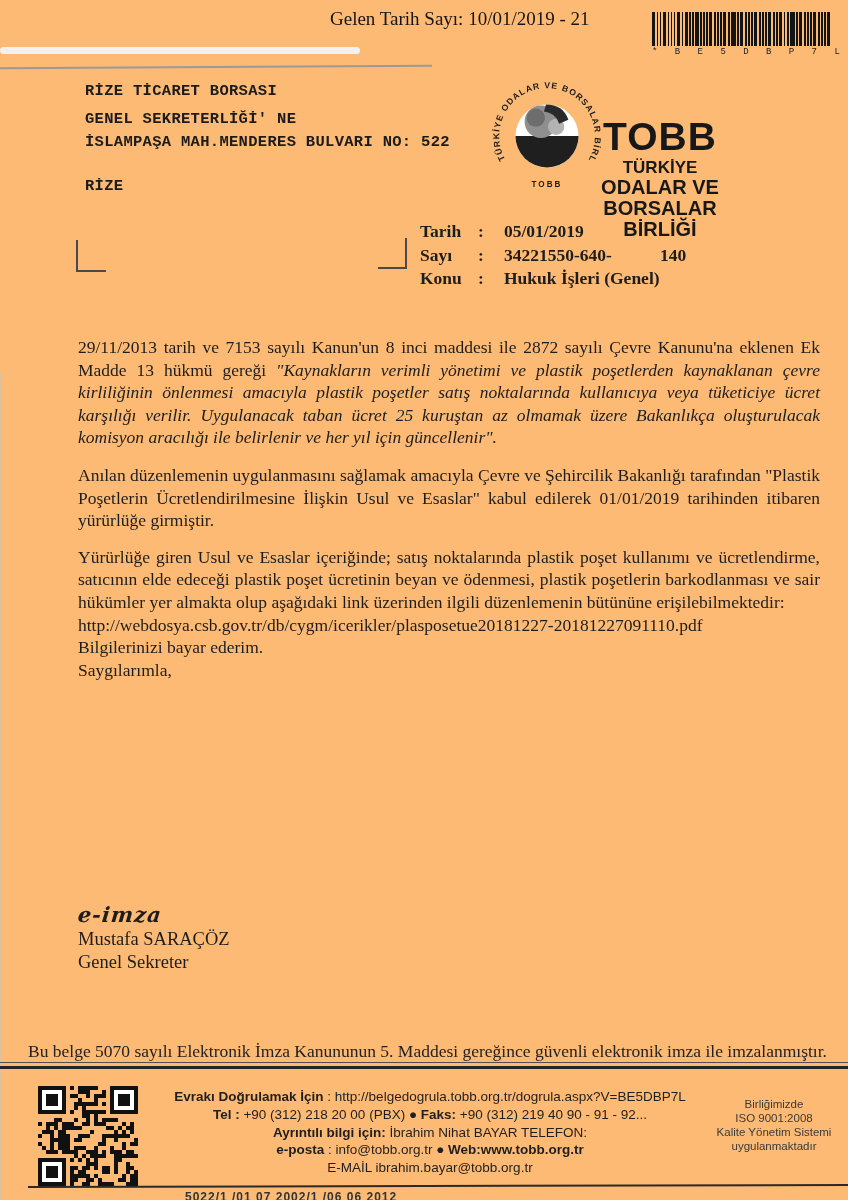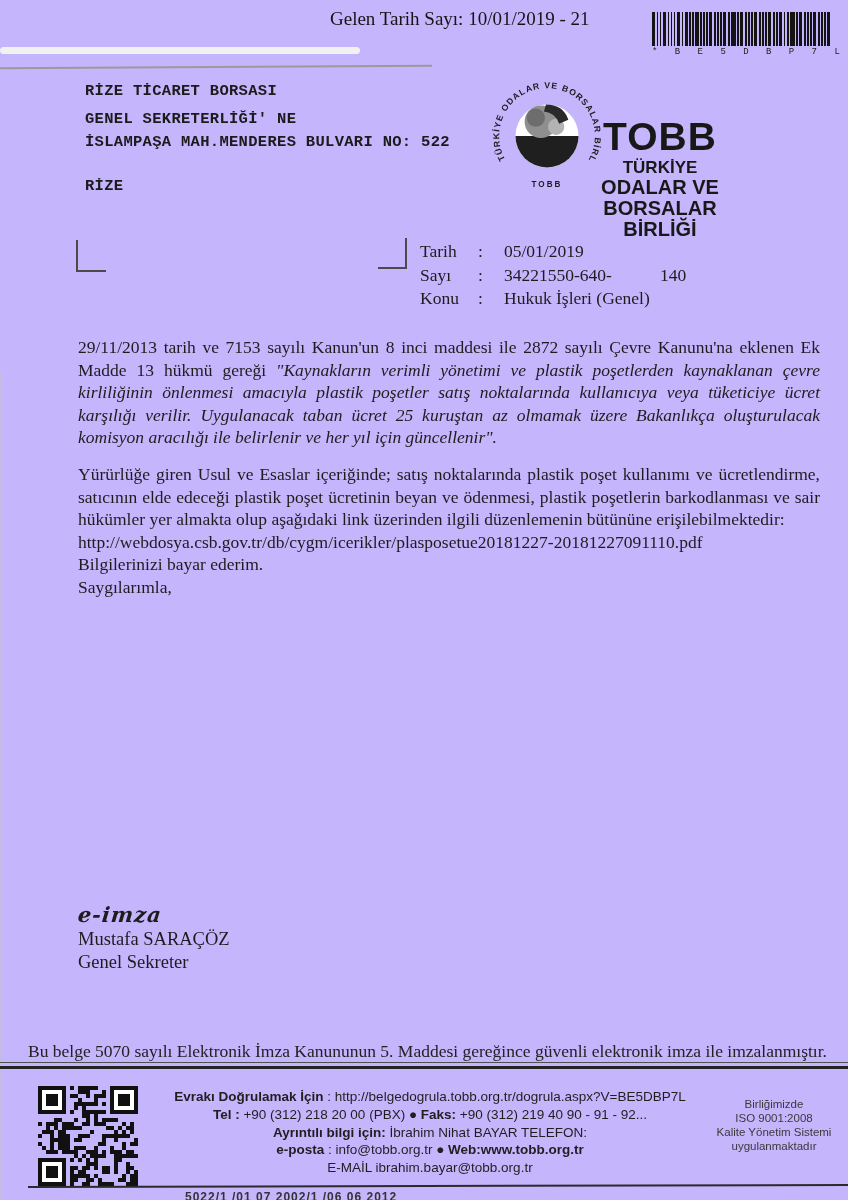--- a/index.html
+++ b/index.html
@@ -1,16 +1,16 @@
 <!DOCTYPE html>
 <html><head>
 <meta charset="utf-8">
 <style>
   html,body{margin:0;padding:0;background:#e8e8e8;}
-  .page{position:relative;width:848px;height:1200px;background:#c4b5fd;overflow:hidden;
+  .page{position:relative;width:848px;height:1200px;background:#fdba74;overflow:hidden;
         font-family:"Liberation Serif",serif;color:#1d1d1d;}
   .abs{position:absolute;}
   
   .stamp{left:330px;top:8px;font-size:19px;color:#151515;}
   .barcode-wrap{left:652px;top:12px;width:180px;text-align:center;}
   .barcode{height:34px;display:flex;align-items:stretch;justify-content:center;overflow:hidden;}
   .barcode span{display:block;height:100%;}
   .barcode-label{font-family:"Liberation Mono",monospace;font-size:9px;letter-spacing:6px;color:#222;margin-top:1px;white-space:nowrap;}
   .head-rule{left:0;top:66px;width:432px;height:2px;background:#9a9a9a;transform:rotate(-.35deg);}
   .smudge{left:0;top:47px;width:360px;height:7px;background:#f1f1f1;border-radius:4px;}
@@ -24,21 +24,21 @@
   .logo-svg{left:488px;top:76px;}
   .tobb-text{left:553px;top:118px;width:214px;text-align:center;font-family:"Liberation Sans",sans-serif;font-weight:bold;color:#181818;}
   .tobb-acronym{font-size:39px;line-height:38px;letter-spacing:1px;}
   .tobb-l1{font-size:17px;line-height:19px;margin-top:2px;}
   .tobb-l2{font-size:20px;line-height:21px;}
   .tobb-l3{font-size:20px;line-height:21px;}
   
   .mark-bl{left:76px;top:240px;width:28px;height:30px;border-left:2px solid #4a4a4a;border-bottom:2px solid #4a4a4a;}
   .mark-br{left:378px;top:238px;width:27px;height:29px;border-right:2px solid #4a4a4a;border-bottom:2px solid #4a4a4a;}
   
-  .meta{left:420px;top:241px;font-size:17.5px;}
+  .meta{left:420px;top:221px;font-size:17.5px;font-weight:bold;}
   .meta-row{display:flex;height:23.5px;align-items:baseline;position:relative;width:420px;}
   .m-label{width:58px;}
   .m-colon{width:26px;}
   .m-extra{position:absolute;left:240px;}
   
   .body-text{left:78px;top:336px;width:742px;font-size:17.5px;line-height:22.6px;}
   .body-text p{margin:0;text-align:justify;}
   .body-text .p2{margin-top:15px;}
   .body-text .p3{margin-top:14px;}
   .italic{font-style:italic;}
@@ -172,20 +172,21 @@
     </div>
     <div class="meta-row">
       <span class="m-label">Konu</span>
         <span class="m-colon">:</span>
         <span>Hukuk İşleri (Genel)</span>
     </div>
   </div>
 
   <div class="abs body-text">
     <p class="p1"><span>29/11/2013 tarih ve 7153 sayılı Kanun'un 8 inci maddesi ile 2872 sayılı Çevre Kanunu'na eklenen Ek Madde 13 hükmü gereği </span><span class="italic">"Kaynakların verimli yönetimi ve plastik poşetlerden kaynaklanan çevre kirliliğinin önlenmesi amacıyla plastik poşetler satış noktalarında kullanıcıya veya tüketiciye ücret karşılığı verilir. Uygulanacak taban ücret 25 kuruştan az olmamak üzere Bakanlıkça oluşturulacak komisyon aracılığı ile belirlenir ve her yıl için güncellenir".</span></p>
+    <p class="p2">Anılan düzenlemenin uygulanmasını sağlamak amacıyla Çevre ve Şehircilik Bakanlığı tarafından "Plastik Poşetlerin Ücretlendirilmesine İlişkin Usul ve Esaslar" kabul edilerek 01/01/2019 tarihinden itibaren yürürlüğe girmiştir.</p>
     <p class="p3">Yürürlüğe giren Usul ve Esaslar içeriğinde; satış noktalarında plastik poşet kullanımı ve ücretlendirme, satıcının elde edeceği plastik poşet ücretinin beyan ve ödenmesi, plastik poşetlerin barkodlanması ve sair hükümler yer almakta olup aşağıdaki link üzerinden ilgili düzenlemenin bütününe erişilebilmektedir:</p>
     <p class="link-line">http://webdosya.csb.gov.tr/db/cygm/icerikler/plasposetue20181227-20181227091110.pdf</p>
     <p class="closing">Bilgilerinizi bayar ederim.</p>
     <p class="closing2">Saygılarımla,</p>
   </div>
 
   <div class="abs sig">
     <div class="eimza">e-imza</div>
     <div>Mustafa SARAÇÖZ</div>
     <div>Genel Sekreter</div>

